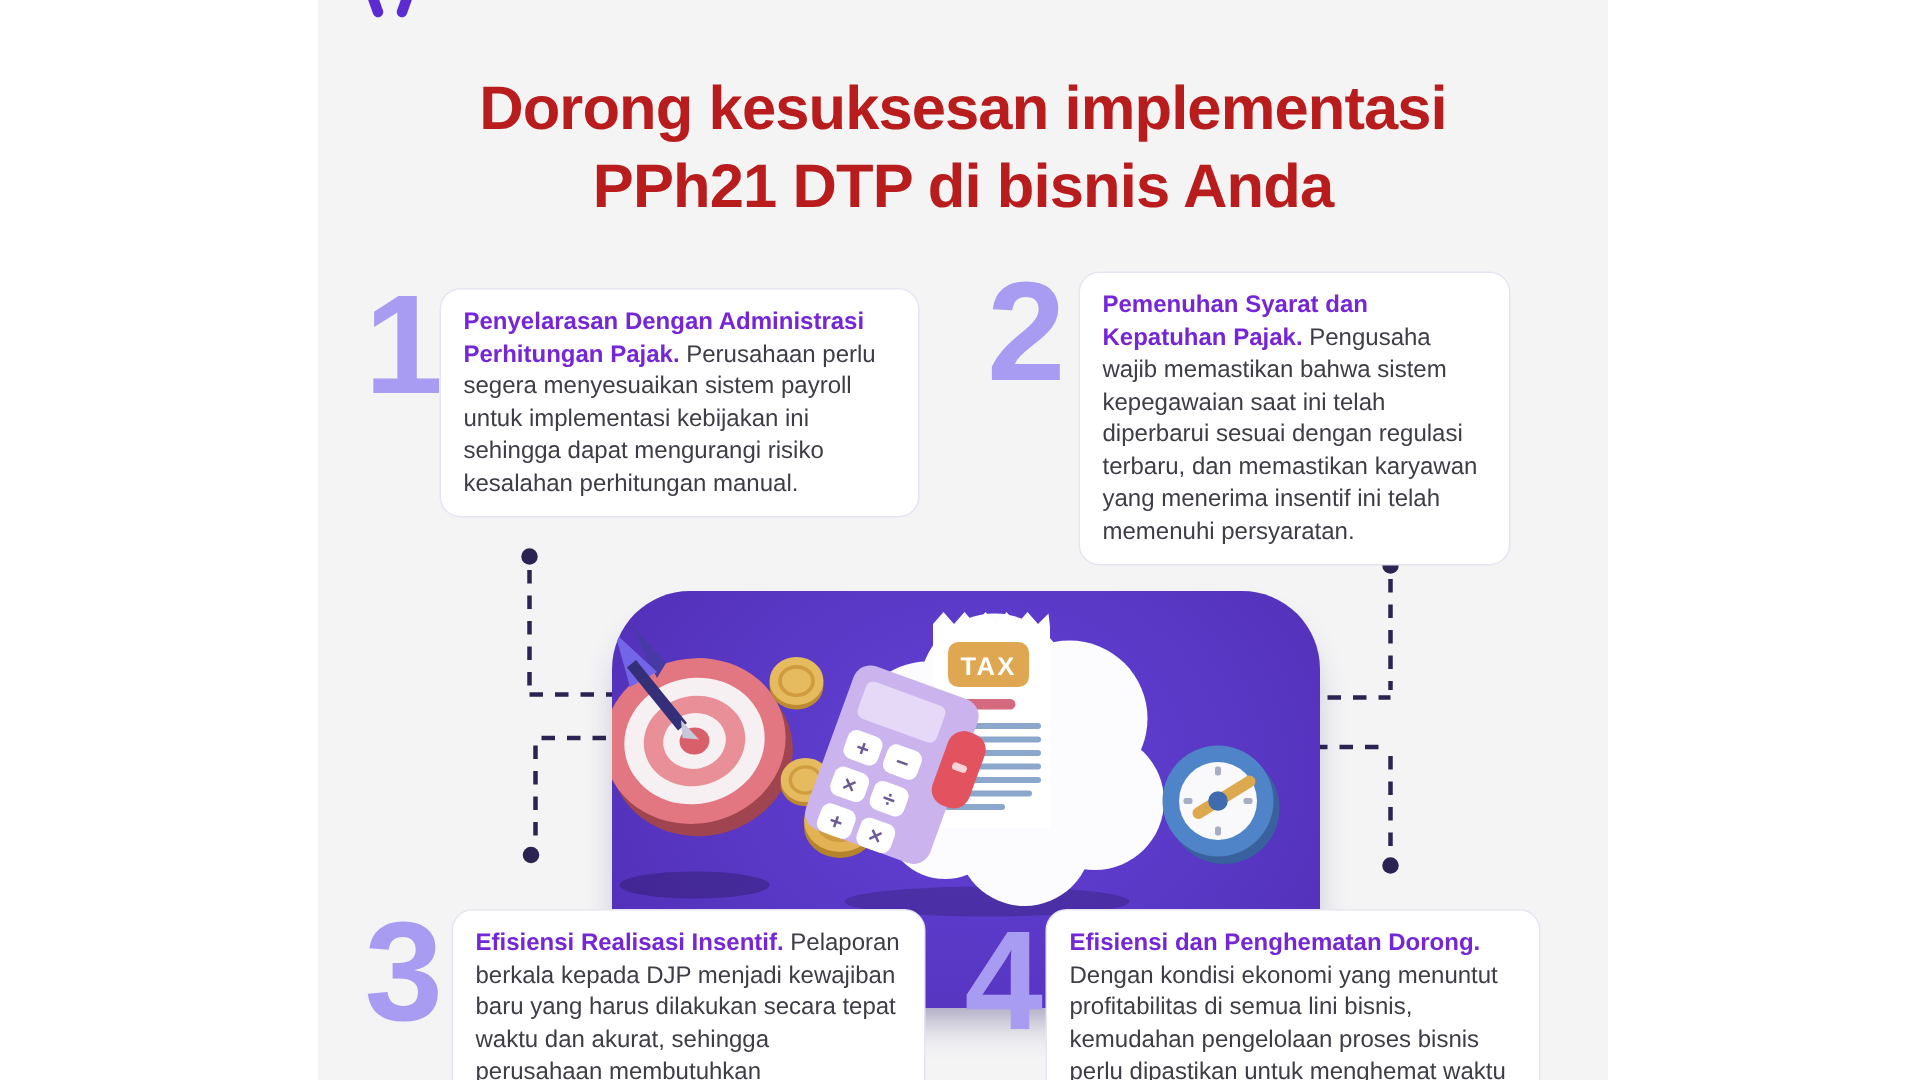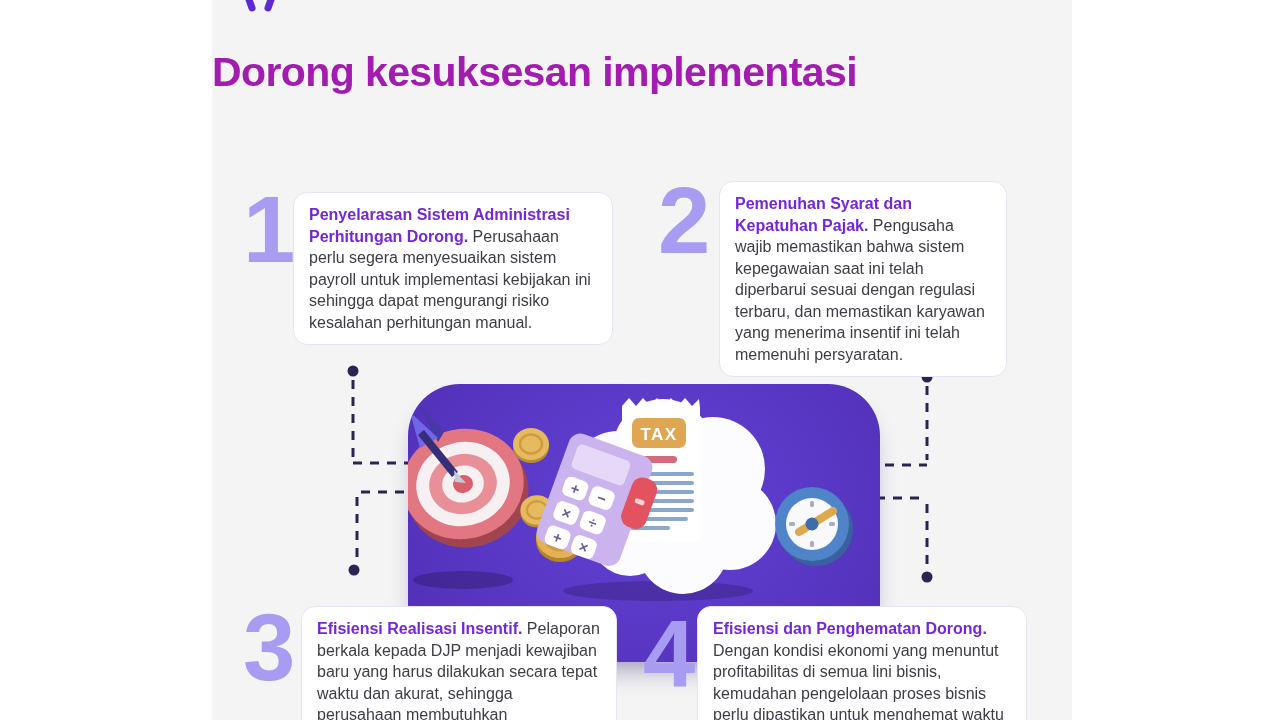--- a/index.html
+++ b/index.html
@@ -8,22 +8,22 @@
     background:#ffffff;
     font-family:"Liberation Sans", sans-serif;
   }
   .canvas {
     position:absolute; left:212px; top:0; width:860px; height:720px;
     background:#f4f4f5; overflow:hidden;
   }
   .logo-frag { position:absolute; left:30px; top:0; z-index:3; }
   .title {
     position:absolute; left:0; right:0; top:46px; z-index:2;
-    text-align:left; font-weight:bold; font-size:41px; line-height:52px;
-    letter-spacing:-0.6px; color:#a21caf;
+    text-align:center; font-weight:bold; font-size:41px; line-height:52px;
+    letter-spacing:-0.6px; color:#b91c1c;
   }
   .title span { display:block; }
   .num {
     position:absolute; z-index:2; font-size:94px; line-height:70px;
     font-weight:bold; color:#a89bf2;
   }
   .num1 { left:31px;  top:195px; }
   .num2 { left:446px; top:186px; }
   .num3 { left:31px;  top:613px; }
   .num4 { left:431px; top:619px; }
@@ -32,43 +32,44 @@
     background:#ffffff; border:1.5px solid #e6e4f0; border-radius:14px;
     padding:11px 15px; font-size:16px; line-height:21.5px; color:#3d3d45;
   }
   .card1 { left:81px;  top:192px; width:320px; }
   .card2 { left:507px; top:181px; width:288px; }
   .card3 { left:89px;  top:606px; width:316px; height:200px; }
   .card4 { left:485px; top:606px; width:330px; height:200px; }
   .card .hd { font-weight:bold; color:#7526d6; }
   .connectors { position:absolute; left:128px; top:360px; z-index:0; }
   .hero {
-    position:absolute; left:196px; top:384px; width:472px; height:278px;
+    position:absolute; left:196px; top:394px; width:472px; height:278px;
     border-radius:52px; z-index:1; overflow:hidden;
     background:radial-gradient(110% 150% at 52% 42%, #6343d8 0%, #5230b8 55%, #44249e 100%);
     box-shadow:0 16px 26px -10px rgba(45,28,105,0.45);
   }
   .hero svg { position:absolute; left:0; top:0; }
 </style>
 </head>
 <body>
 
 <div class="canvas">
 
   <svg class="logo-frag" width="36" height="12" viewBox="0 0 36 12">
     <path d="M5,-6 L10,8" stroke="#5c2bd2" stroke-width="7" stroke-linecap="round" fill="none"></path>
     <path d="M31,-6 L26,8" stroke="#5c2bd2" stroke-width="7" stroke-linecap="round" fill="none"></path>
   </svg>
 
   <h1 class="title" style="margin:0;">
     <span>Dorong kesuksesan implementasi</span>
+    <span>PPh21 DTP di bisnis Anda</span>
   </h1>
 
   <div class="num num1">1</div>
-  <div class="card card1"><span class="hd">Penyelarasan Sistem Administrasi Perhitungan Dorong.</span><span> Perusahaan perlu segera menyesuaikan sistem payroll untuk implementasi kebijakan ini sehingga dapat mengurangi risiko kesalahan perhitungan manual.</span></div>
+  <div class="card card1"><span class="hd">Penyelarasan Dengan Administrasi Perhitungan Pajak.</span><span> Perusahaan perlu segera menyesuaikan sistem payroll untuk implementasi kebijakan ini sehingga dapat mengurangi risiko kesalahan perhitungan manual.</span></div>
 
   <div class="num num2">2</div>
   <div class="card card2"><span class="hd">Pemenuhan Syarat dan Kepatuhan Pajak.</span><span> Pengusaha wajib memastikan bahwa sistem kepegawaian saat ini telah diperbarui sesuai dengan regulasi terbaru, dan memastikan karyawan yang menerima insentif ini telah memenuhi persyaratan.</span></div>
 
   <div class="num num3">3</div>
   <div class="card card3"><span class="hd">Efisiensi Realisasi Insentif.</span><span> Pelaporan berkala kepada DJP menjadi kewajiban baru yang harus dilakukan secara tepat waktu dan akurat, sehingga perusahaan membutuhkan</span></div>
 
   <div class="num num4">4</div>
   <div class="card card4"><span class="hd">Efisiensi dan Penghematan Dorong.</span><span> Dengan kondisi ekonomi yang menuntut profitabilitas di semua lini bisnis, kemudahan pengelolaan proses bisnis perlu dipastikan untuk menghemat waktu</span></div>
 

